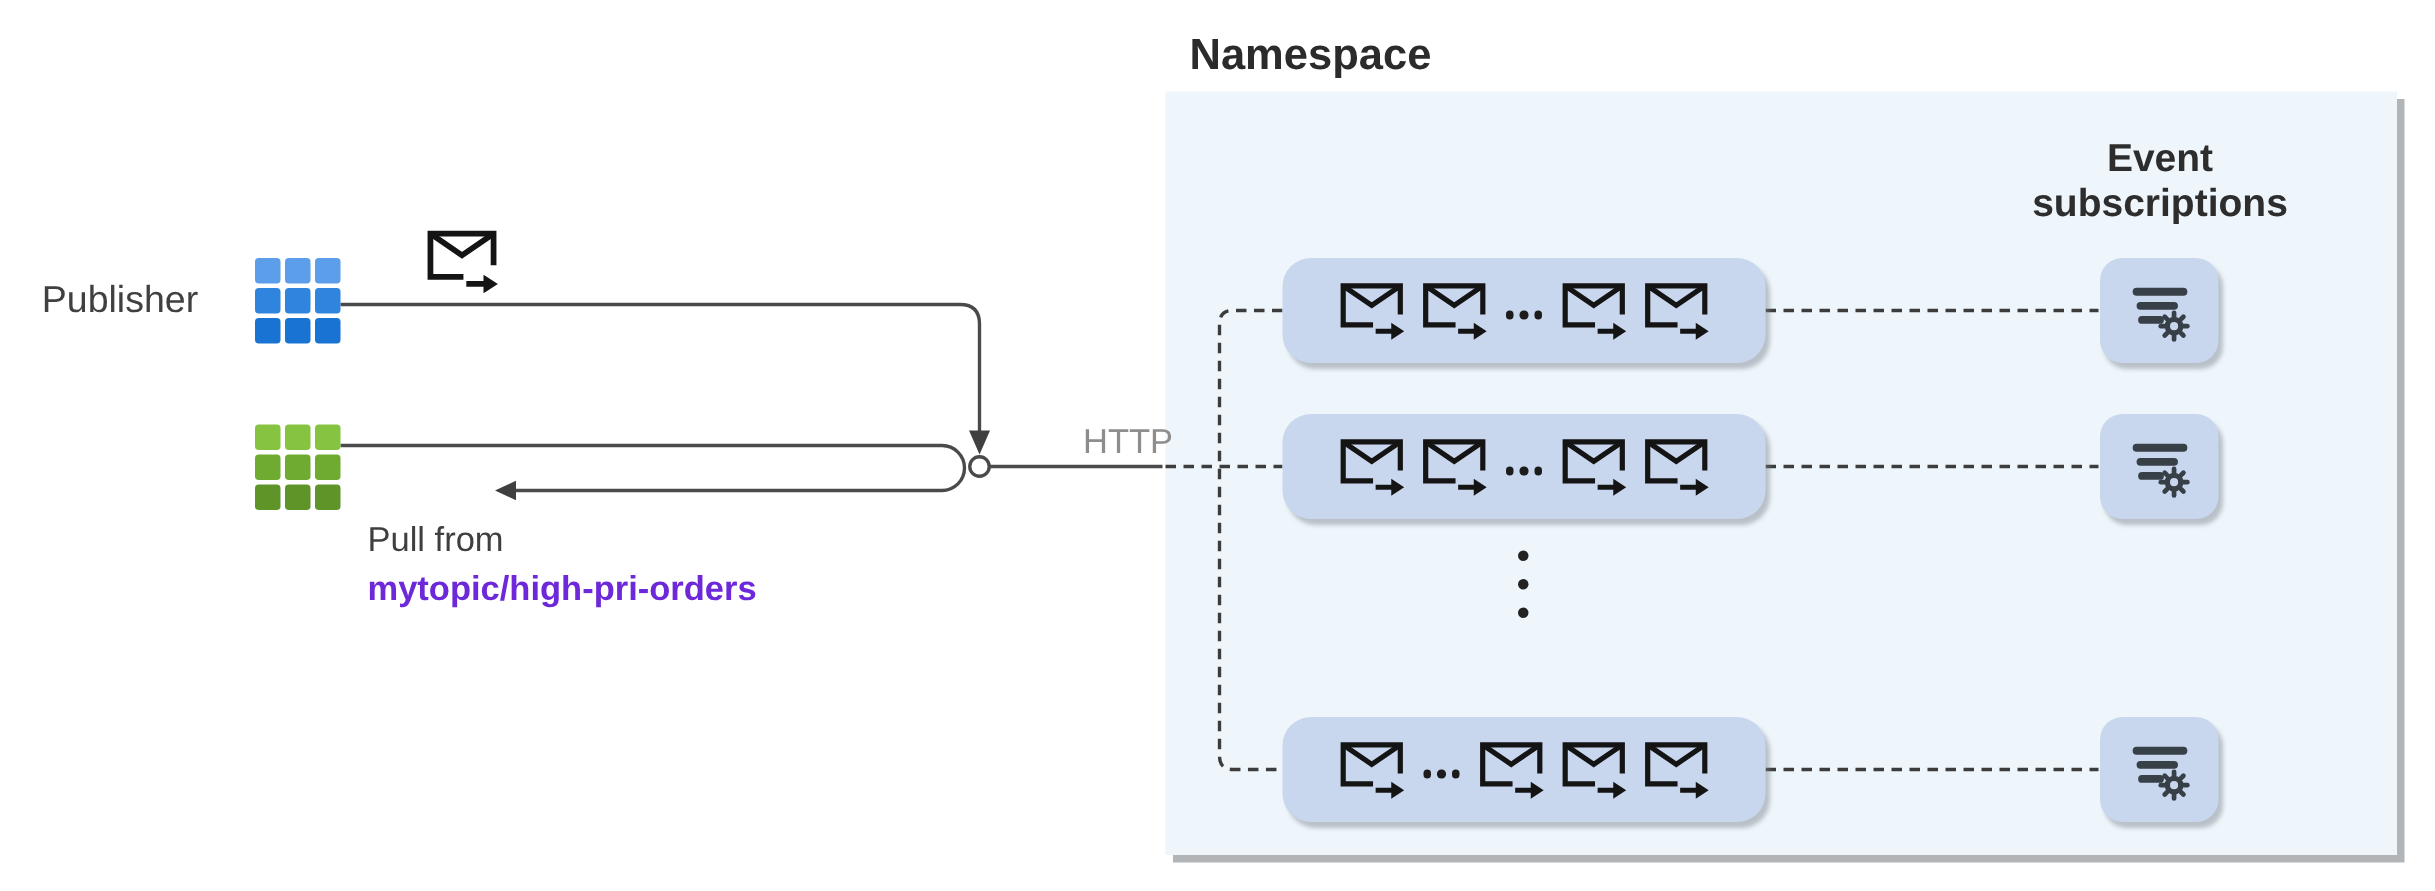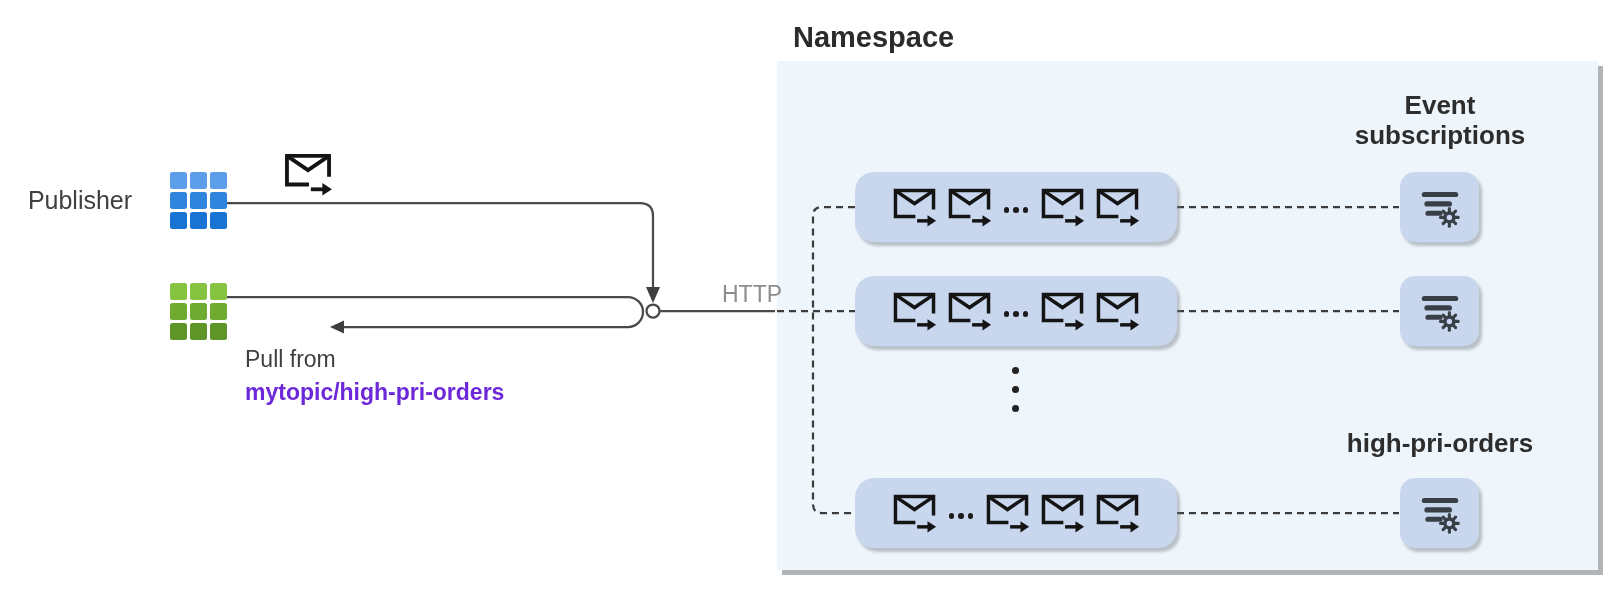--- a/index.html
+++ b/index.html
@@ -176,21 +176,20 @@
         <polygon points="41,32.5 51,39 41,45.5" fill="#141414"></polygon>
       </svg>
     </div>
 
   <div class="abs vdots" style="left:1012px;top:367px;">
       <i></i>
       <i></i>
       <i></i>
     </div>
 
-  <div class="abs heading" style="left:1340px;top:428px;width:200px;">high-pri-orders</div>
 
   <div class="abs topic-row" style="top:478px;">
       <svg viewBox="0 0 52 46" width="45" height="40">
         <path d="M48 26 V4 H4 V34 H27" fill="none" stroke="#141414" stroke-width="4"></path>
         <path d="M4 4 L26 19 L48 4" fill="none" stroke="#141414" stroke-width="4"></path>
         <path d="M29 39 H42" fill="none" stroke="#141414" stroke-width="4"></path>
         <polygon points="41,32.5 51,39 41,45.5" fill="#141414"></polygon>
       </svg>
       <span class="hdots">
         <i></i>

